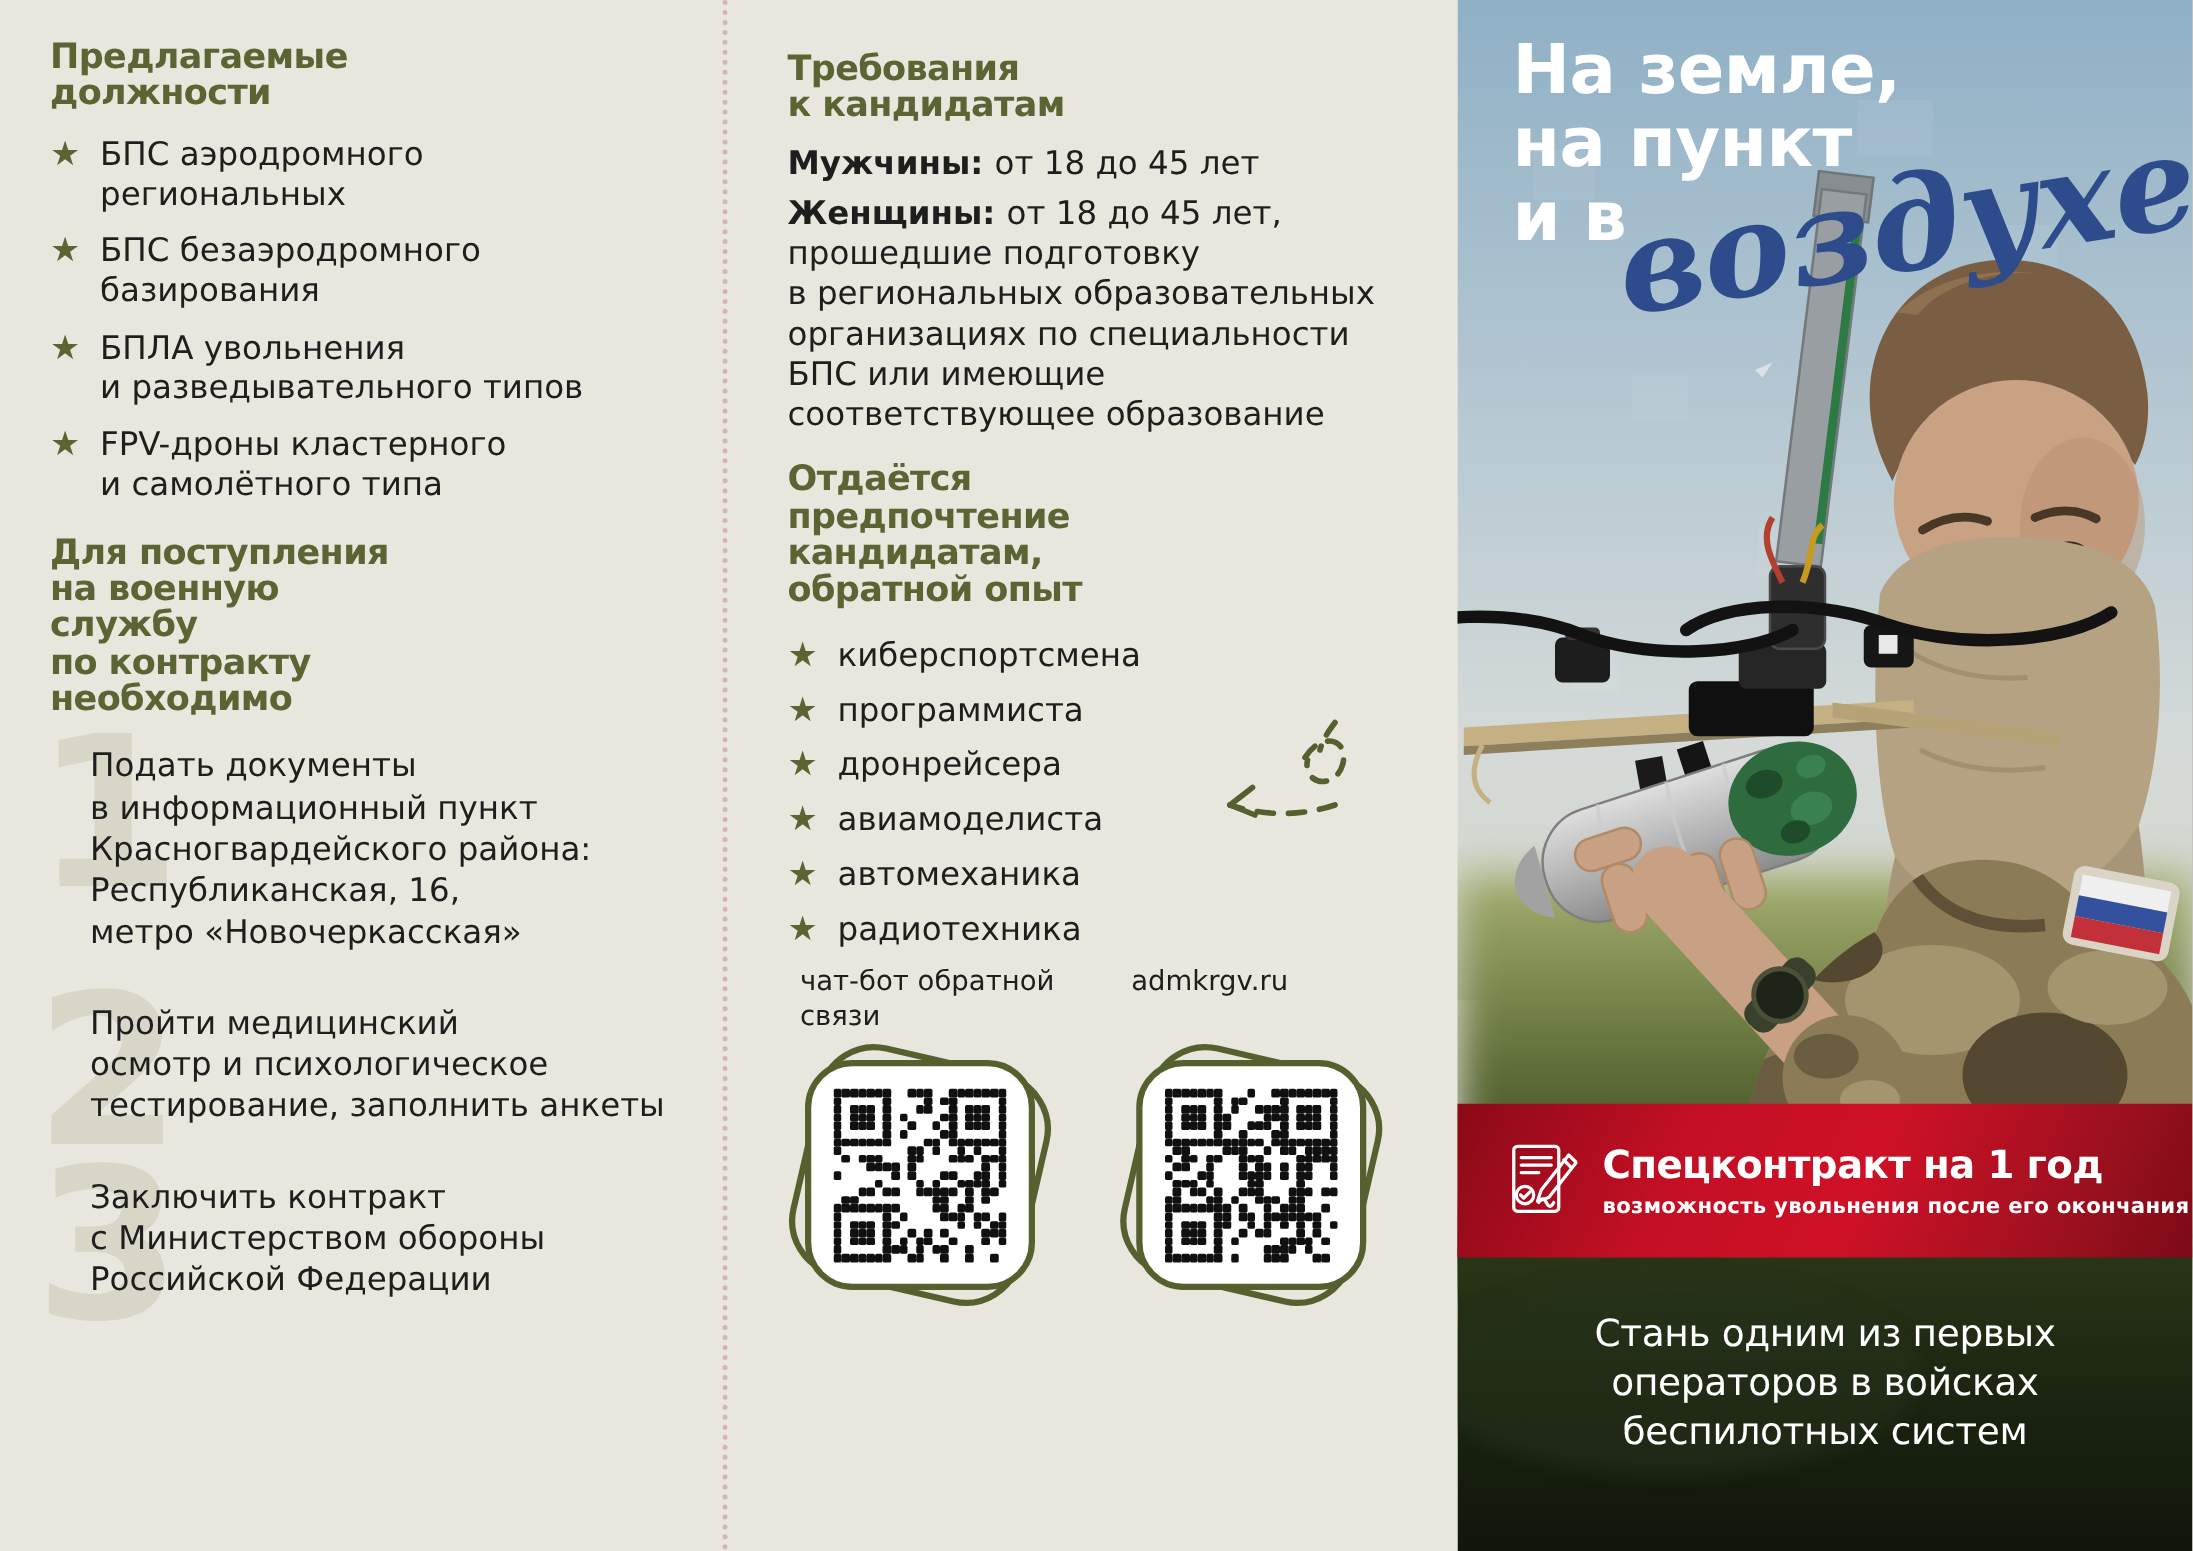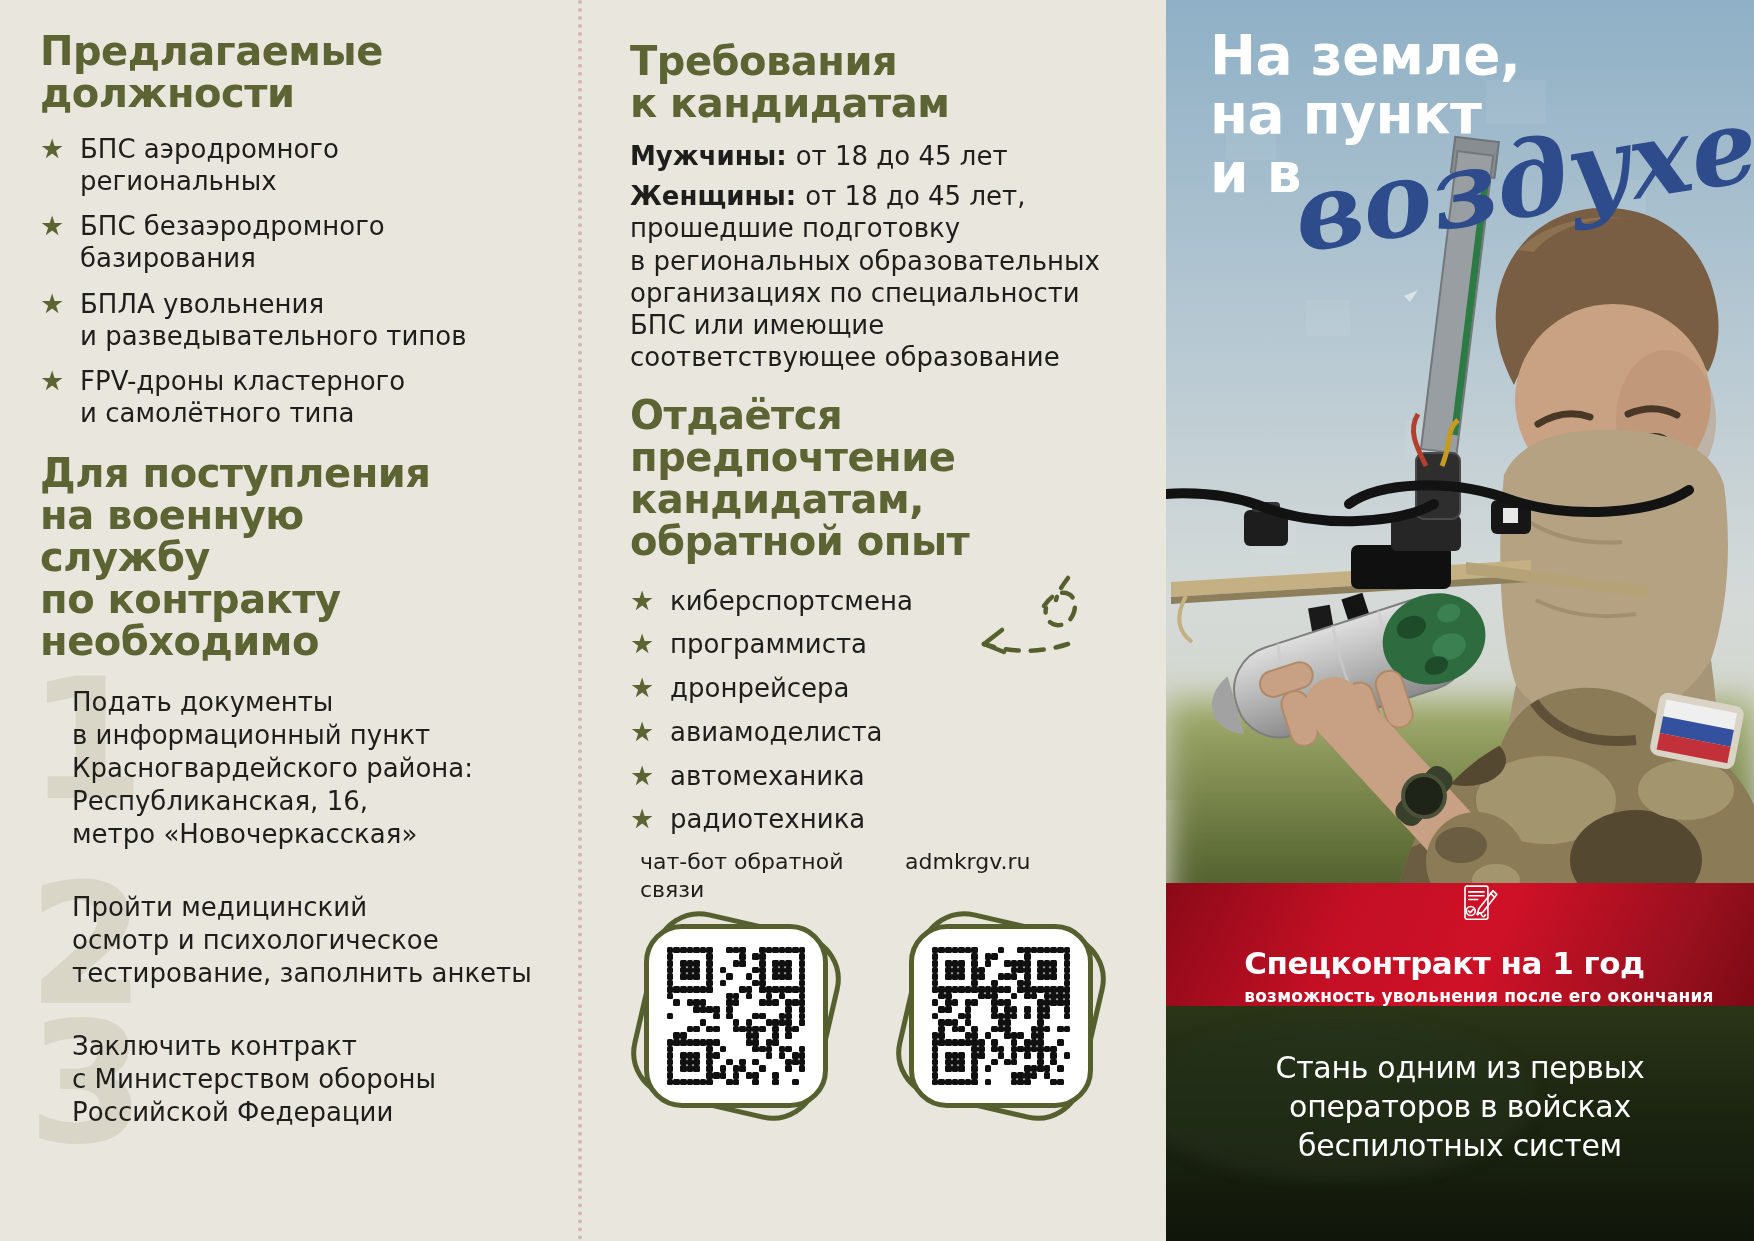--- a/index.html
+++ b/index.html
@@ -8,21 +8,21 @@
   }
   *{margin:0;padding:0;box-sizing:border-box;}
   body{background:#888;font-family:"DejaVu Sans","Liberation Sans",sans-serif;}
   .page{position:relative;width:1754px;height:1241px;background:var(--background);overflow:hidden;color:var(--text);}
 
   .panel{position:absolute;top:0;height:100%;}
   .panel-left{left:0;width:578px;padding:30px 28px 0 40px;}
   .panel-mid{left:578px;width:588px;padding:40px 18px 0 48px;border-left:4px dotted var(--divider-dot);}
   .panel-right{left:1166px;width:588px;}
 
-  .h-olive{color:var(--olive);font-weight:bold;font-size:40px;line-height:1.05;letter-spacing:-0.5px;white-space:pre-line;}
+  .h-olive{color:var(--olive);font-weight:bold;font-size:28px;line-height:1.05;letter-spacing:-0.5px;white-space:pre-line;}
   .mb20{margin-bottom:20px;} .mb16{margin-bottom:16px;}
   .mt22{margin-top:22px;} .mt24{margin-top:24px;}
 
   .star-list{list-style:none;}
   .star-list li{position:relative;padding-left:40px;font-size:26px;line-height:1.22;margin-bottom:14px;white-space:pre-line;}
   .star-list .star{position:absolute;left:0;top:0;color:var(--olive);font-size:27px;line-height:1.1;}
   .exp-list li{margin-bottom:12px;}
 
   .body-p{font-size:26px;line-height:1.24;white-space:pre-line;margin-bottom:8px;}
   .body-p .lead{font-weight:bold;margin-right:9px;}
@@ -45,21 +45,21 @@
   .qr-grid{display:grid;grid-template-columns:repeat(21,6.6px);grid-auto-rows:6.6px;}
   .qr-cell{background:transparent;}
   .qr-cell.on{background:#101010;border-radius:1.5px;}
 
   .photo{position:absolute;inset:0;display:block;}
   .photo-title{position:absolute;left:44px;top:26px;color:#fff;font-weight:bold;font-size:55px;line-height:1.07;letter-spacing:-0.5px;}
   .photo-script{position:absolute;left:126px;top:118px;font-family:"DejaVu Serif","Liberation Serif",serif;font-style:italic;font-weight:bold;font-size:104px;color:var(--script-blue);transform:rotate(-9deg);}
 
   .banner{position:absolute;left:0;top:883px;width:100%;height:123px;
     background:linear-gradient(115deg,#8a0a18 0%,#c30f24 30%,#cf1127 55%,#98101e 85%,#7c0a15 100%);
-    display:flex;align-items:center;padding-left:38px;gap:20px;flex-direction:column;}
+    display:flex;align-items:center;padding-left:38px;gap:20px;}
   .banner-title{color:#fff;font-weight:bold;font-size:31px;letter-spacing:-0.5px;}
   .banner-subtitle{color:#fff;font-weight:bold;font-size:17px;margin-top:5px;letter-spacing:0.2px;}
 
   .photo-footer{position:absolute;left:0;top:1048px;width:100%;text-align:center;color:#fff;font-weight:normal;
     font-size:30px;line-height:1.3;white-space:pre-line;letter-spacing:-0.3px;}
 </style>
 </head>
 <body>
 
 <div class="page">

